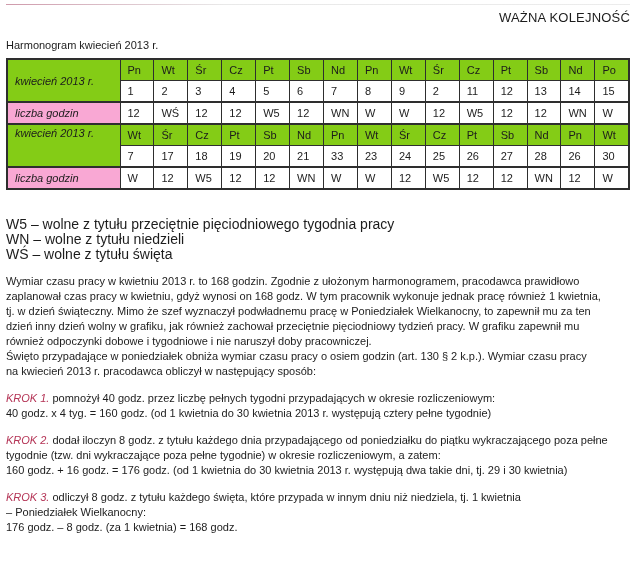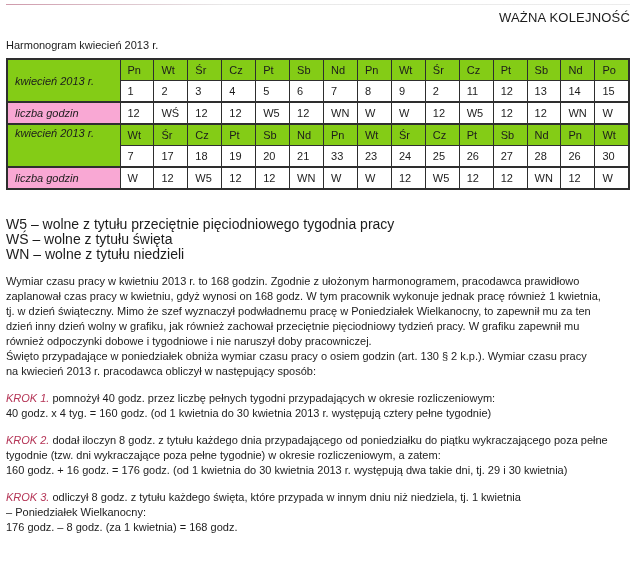--- a/index.html
+++ b/index.html
@@ -162,22 +162,22 @@
           <td>12</td>
           <td>WN</td>
           <td>12</td>
           <td>W</td>
         </tr>
       </tbody>
   </table>
 
   <div class="legend">
     <p>W5 – wolne z tytułu przeciętnie pięciodniowego tygodnia pracy</p>
+    <p>WN – wolne z tytułu niedzieli</p>
     <p>WŚ – wolne z tytułu święta</p>
-    <p>WN – wolne z tytułu niedzieli</p>
   </div>
 
   <p class="bodytext prewrap analysis">Wymiar czasu pracy w kwietniu 2013 r. to 168 godzin. Zgodnie z ułożonym harmonogramem, pracodawca prawidłowo
 zaplanował czas pracy w kwietniu, gdyż wynosi on 168 godz. W tym pracownik wykonuje jednak pracę również 1 kwietnia,
 tj. w dzień świąteczny. Mimo że szef wyznaczył podwładnemu pracę w Poniedziałek Wielkanocny, to zapewnił mu za ten
 dzień inny dzień wolny w grafiku, jak również zachował przeciętnie pięciodniowy tydzień pracy. W grafiku zapewnił mu
 również odpoczynki dobowe i tygodniowe i nie naruszył doby pracowniczej.
 Święto przypadające w poniedziałek obniża wymiar czasu pracy o osiem godzin (art. 130 § 2 k.p.). Wymiar czasu pracy
 na kwiecień 2013 r. pracodawca obliczył w następujący sposób:</p>
 

